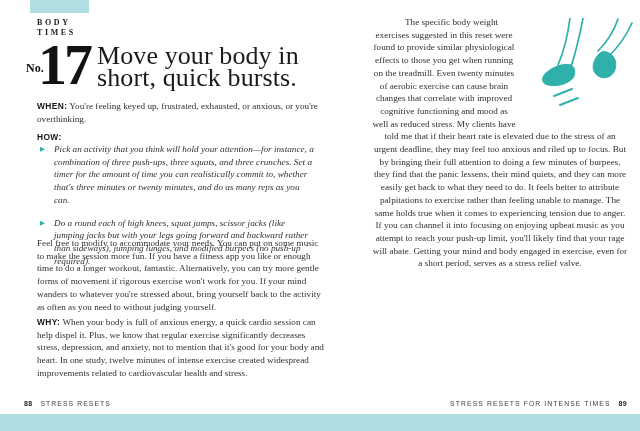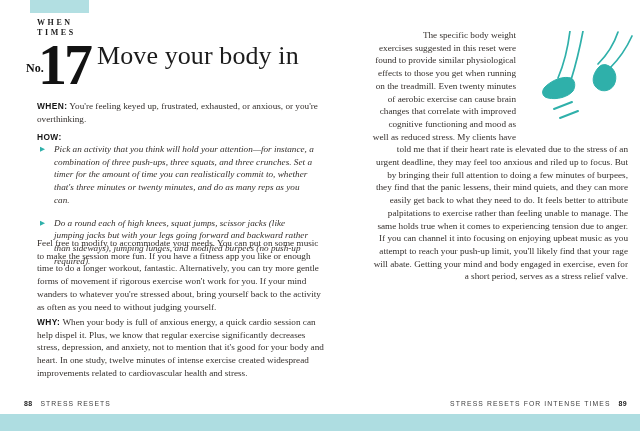--- a/index.html
+++ b/index.html
@@ -83,26 +83,26 @@
     font-size: 6.5px;
     line-height: 12.7px;
     color: #2fb0aa;
   }
   .body-block { top: 237px; }
   .why-block { top: 316px; }
 
   
   .rp-body {
     position: absolute;
-    left: 372px; top: 29px;
+    left: 372px; top: 16px;
     width: 256px;
     font-size: 9.2px;
     line-height: 12.7px;
     text-indent: 15px;
-    text-align: right;
+    text-align: center;
   }
   .float-illo {
     float: right;
     width: 104px;
     height: 100px;
     margin: 2px 0 2px 8px;
   }
 
   
   .footer {
@@ -127,29 +127,30 @@
   }
 </style>
 </head>
 <body>
 
 <div class="spread">
 
   <div class="tag-band"></div>
 
   <div class="category-label">
-    <span>WHEN</span>
+    <span>BODY</span>
     <span>TIMES</span>
   </div>
 
   <div class="number-prefix">No.</div>
   <div class="reset-number">17</div>
 
   <div class="reset-title">
     <span>Move your body in</span>
+    <span>short, quick bursts.</span>
   </div>
 
   <div class="lp-col how-label-block"><span class="sec-label">HOW:</span></div>
 
   <div class="lp-col when-block"><span class="sec-label">WHEN:</span><span> You're feeling keyed up, frustrated, exhausted, or anxious, or you're overthinking.</span></div>
 
   <div class="bullets">
     <div class="bullet">
       <span class="bullet-arrow">▶</span>
       <span>Pick an activity that you think will hold your attention—for instance, a combination of three push-ups, three squats, and three crunches. Set a timer for the amount of time you can realistically commit to, whether that's three minutes or twenty minutes, and do as many reps as you can.</span>

